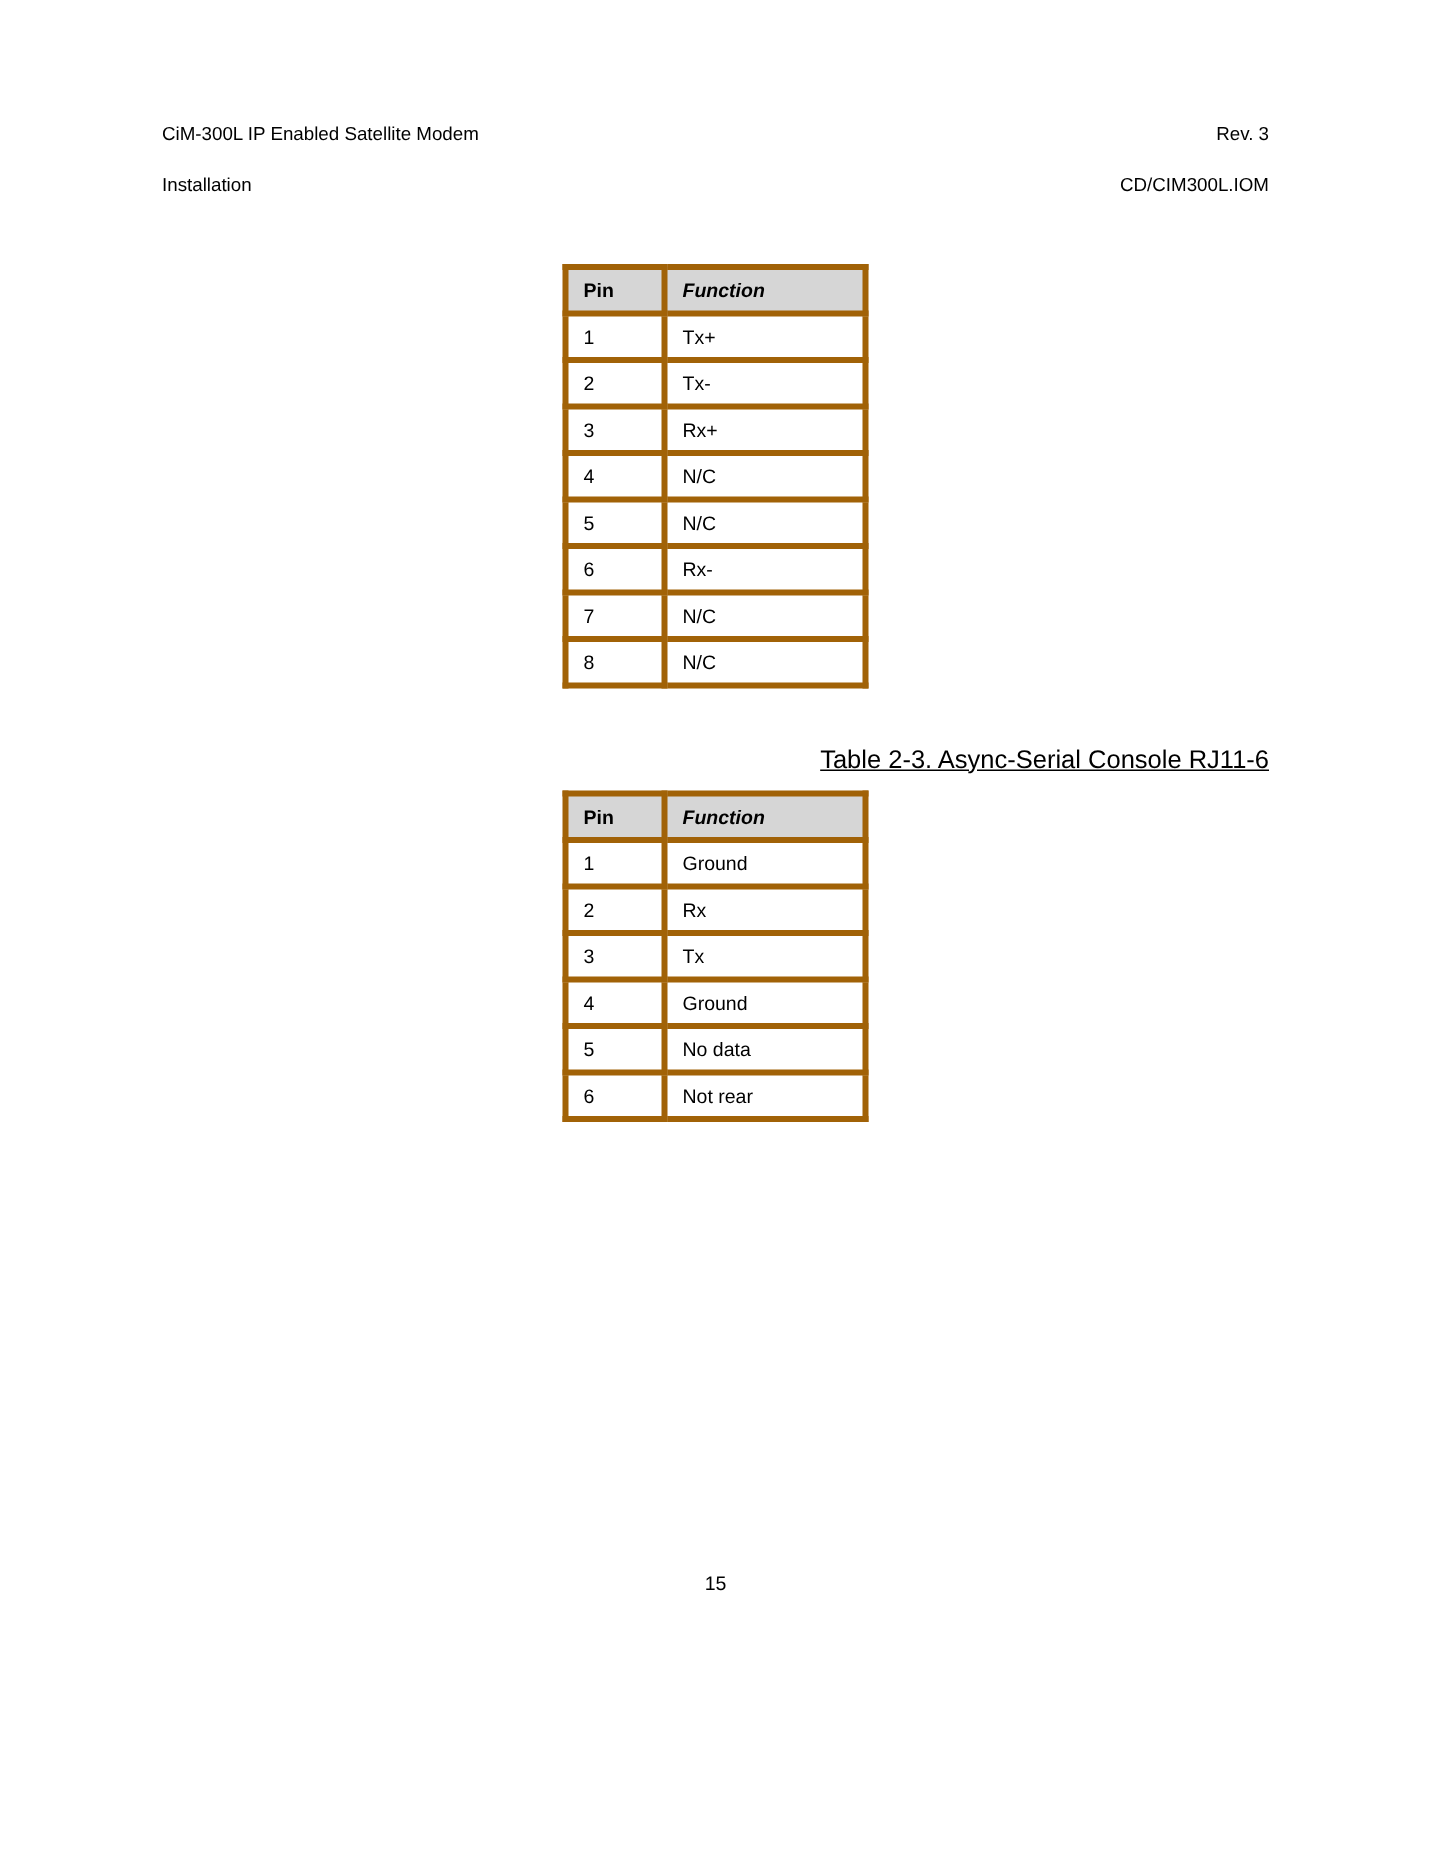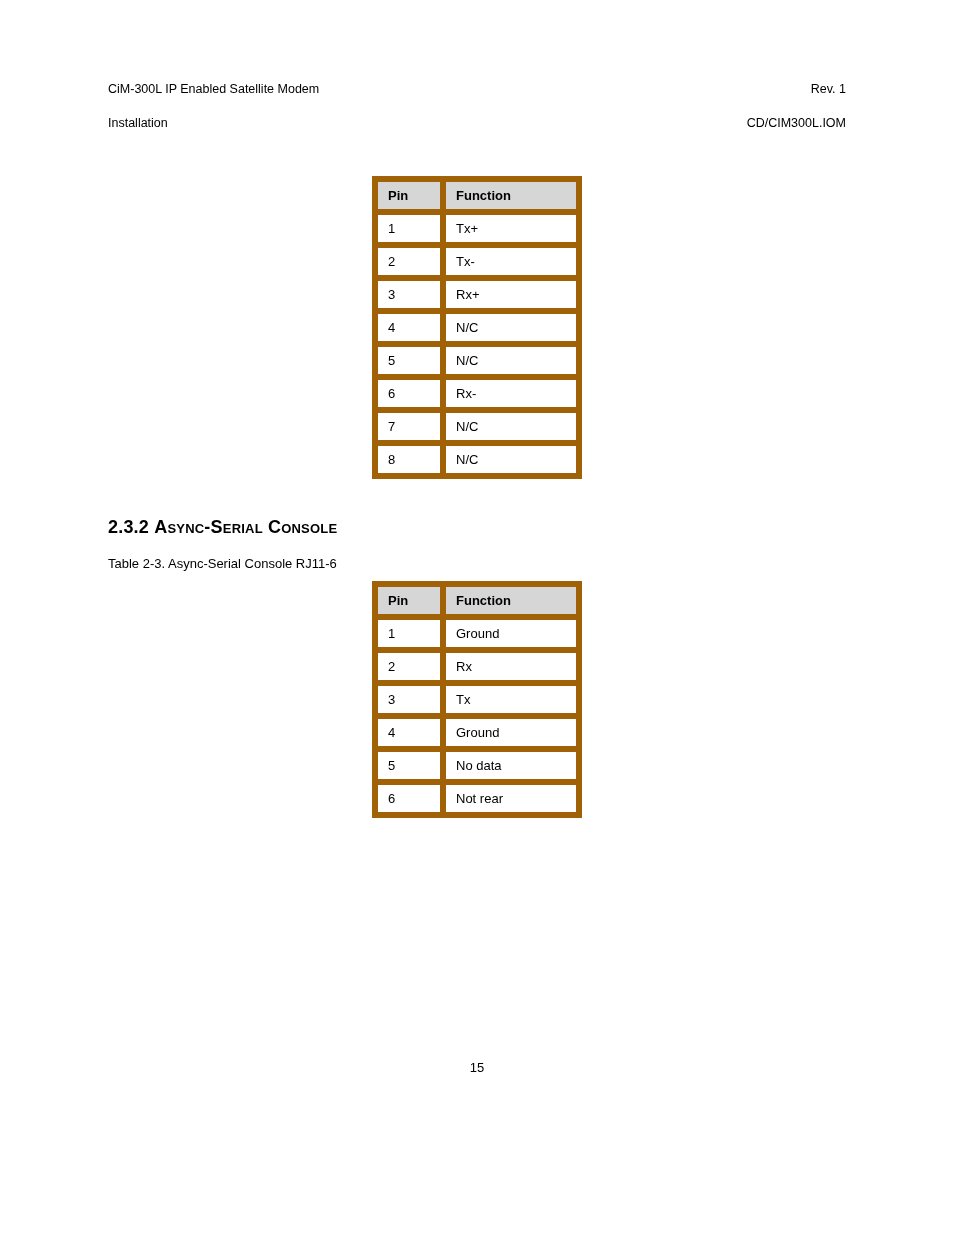--- a/index.html
+++ b/index.html
@@ -47,61 +47,62 @@
     margin: 0 0 10px 0;
   }
 
   table.pin-table {
     border-collapse: collapse;
     margin: 6px auto 38px auto;
     font-family: Arial, Helvetica, sans-serif;
     font-size: 13px;
   }
   table.pin-table th, table.pin-table td {
-    border: 6px solid #a16207;
+    border: 4px solid #a16207;
     padding: 6px 10px;
     text-align: left;
   }
   table.pin-table th {
     background: #d6d6d6;
     font-weight: bold;
   }
   table.pin-table .col-pin { width: 42px; }
-  table.pin-table .col-func { width: 110px; }
+  table.pin-table .col-func { width: 110px; font-style: italic; }
 
   .table-caption {
     font-family: Arial, Helvetica, sans-serif;
-    font-size: 13px;
-    text-align: left;
+    font-size: 17px;
+    text-align: right;
     margin: 18px 0 10px 0;
+    text-decoration: underline;
   }
 
   .page-number {
     position: absolute;
-    bottom: 36px;
+    bottom: 48px;
     left: 0; right: 0;
     text-align: center;
     font-family: Arial, Helvetica, sans-serif;
     font-size: 13px;
   }
 
   .section-block { margin-bottom: 30px; }
 </style>
 </head>
 <body>
 
 <div class="page">
 
   <div class="header">
     <div class="left">
       <span>CiM-300L IP Enabled Satellite Modem</span><br>
       <span>Installation</span>
     </div>
     <div class="right">
-      <span>Rev. 1</span><br>
+      <span>Rev. 3</span><br>
       <span>CD/CIM300L.IOM</span>
     </div>
   </div>
 
   <div class="section-block">
     <table class="pin-table">
       <thead>
         <tr>
           <th class="col-pin">Pin</th>
           <th class="col-func">Function</th>
@@ -138,24 +139,20 @@
           </tr>
         <tr>
             <td>8</td>
             <td>N/C</td>
           </tr>
       </tbody>
     </table>
   </div>
 
   <div class="section-block">
-    <div class="section-heading">
-      <span>2.3.2</span>
-      <span class="sc">Async-Serial Console</span>
-    </div>
     <div class="table-caption">Table 2-3.  Async-Serial Console RJ11-6</div>
     <table class="pin-table">
       <thead>
         <tr>
           <th class="col-pin">Pin</th>
           <th class="col-func">Function</th>
         </tr>
       </thead>
       <tbody>
         <tr>

